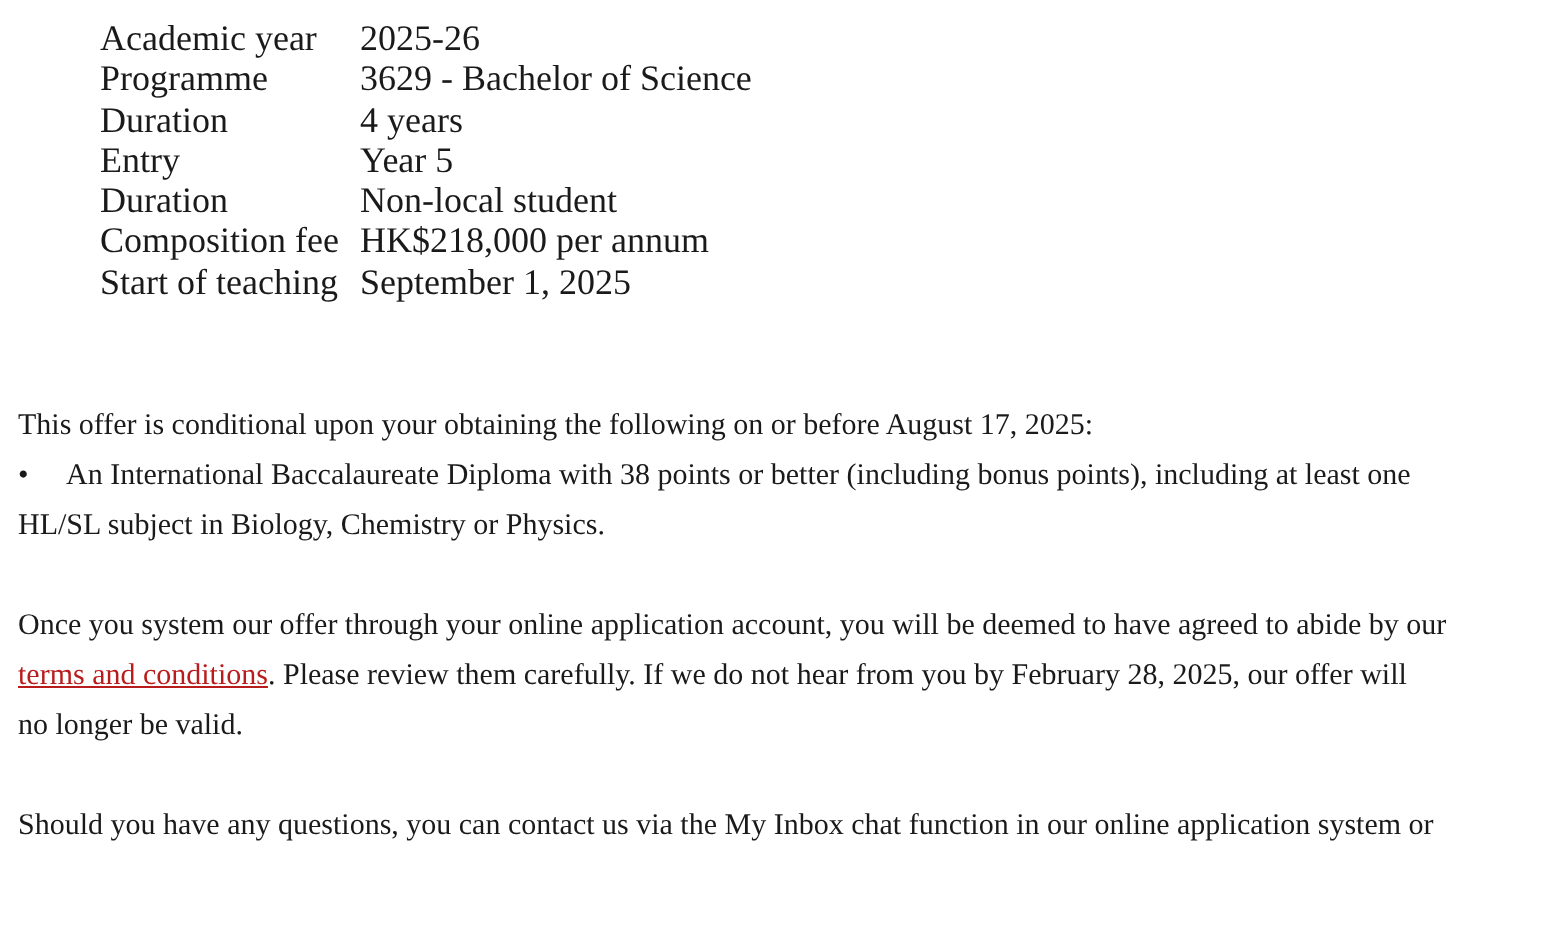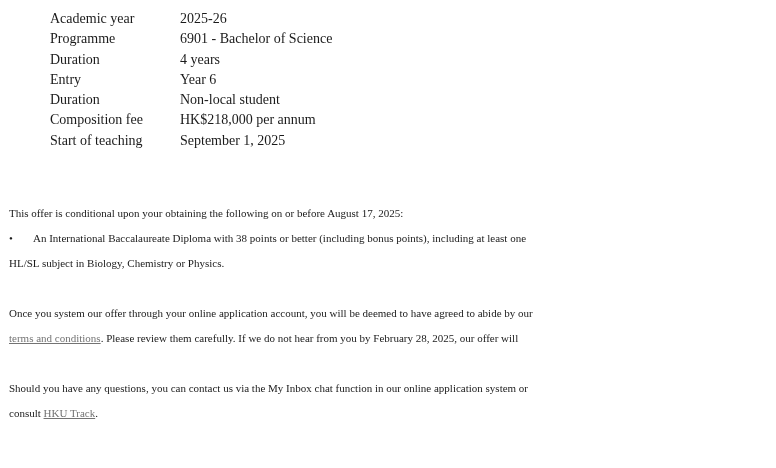--- a/index.html
+++ b/index.html
@@ -13,78 +13,78 @@
       overflow: hidden;
       font-family: "Liberation Serif", "DejaVu Serif", serif;
       color: #1a1a1a;
       position: relative;
     }
     .details {
       position: absolute;
       left: 50px;
       top: 9px;
       border-collapse: collapse;
-      font-size: 14px;
+      font-size: 18px;
     }
     .details td {
       padding: 0;
       height: 20.3px;
       line-height: 20.3px;
       vertical-align: middle;
       white-space: nowrap;
     }
     .details td.label {
       width: 130px;
     }
     .body-text {
       position: absolute;
       left: 9px;
       top: 201px;
       width: 760px;
-      font-size: 11px;
+      font-size: 15px;
       line-height: 25px;
     }
     .body-text p {
       margin: 0;
     }
     .bullet-line {
       display: flex;
     }
     .bullet-line .bullet {
       width: 24px;
       flex: 0 0 24px;
     }
     .gap {
       height: 25px;
     }
     a.link {
-      color: #737373;
+      color: #b91c1c;
       text-decoration: underline;
     }
   </style>
 </head>
 <body>
 
 <table class="details">
   <tbody>
     <tr>
       <td class="label">Academic year</td>
       <td>2025-26</td>
     </tr>
     <tr>
       <td class="label">Programme</td>
-      <td>6901 - Bachelor of Science</td>
+      <td>3629 - Bachelor of Science</td>
     </tr>
     <tr>
       <td class="label">Duration</td>
       <td>4 years</td>
     </tr>
     <tr>
       <td class="label">Entry</td>
-      <td>Year 6</td>
+      <td>Year 5</td>
     </tr>
     <tr>
       <td class="label">Duration</td>
       <td>Non-local student</td>
     </tr>
     <tr>
       <td class="label">Composition fee</td>
       <td>HK$218,000 per annum</td>
     </tr>
     <tr>
@@ -99,18 +99,18 @@
   <div class="bullet-line">
     <span class="bullet">•</span>
     <span>An International Baccalaureate Diploma with 38 points or better (including bonus points), including at least one</span>
   </div>
   <p>HL/SL subject in Biology, Chemistry or Physics.</p>
 
   <div class="gap"></div>
 
   <p>Once you system our offer through your online application account, you will be deemed to have agreed to abide by our</p>
   <p><a class="link" href="#">terms and conditions</a><span>. Please review them carefully. If we do not hear from you by February 28, 2025, our offer will</span></p>
+  <p>no longer be valid.</p>
 
   <div class="gap"></div>
 
   <p>Should you have any questions, you can contact us via the My Inbox chat function in our online application system or</p>
-  <p><span>consult </span><a class="link" href="#">HKU Track</a><span>.</span></p>
 </div>
 
 </body></html>

